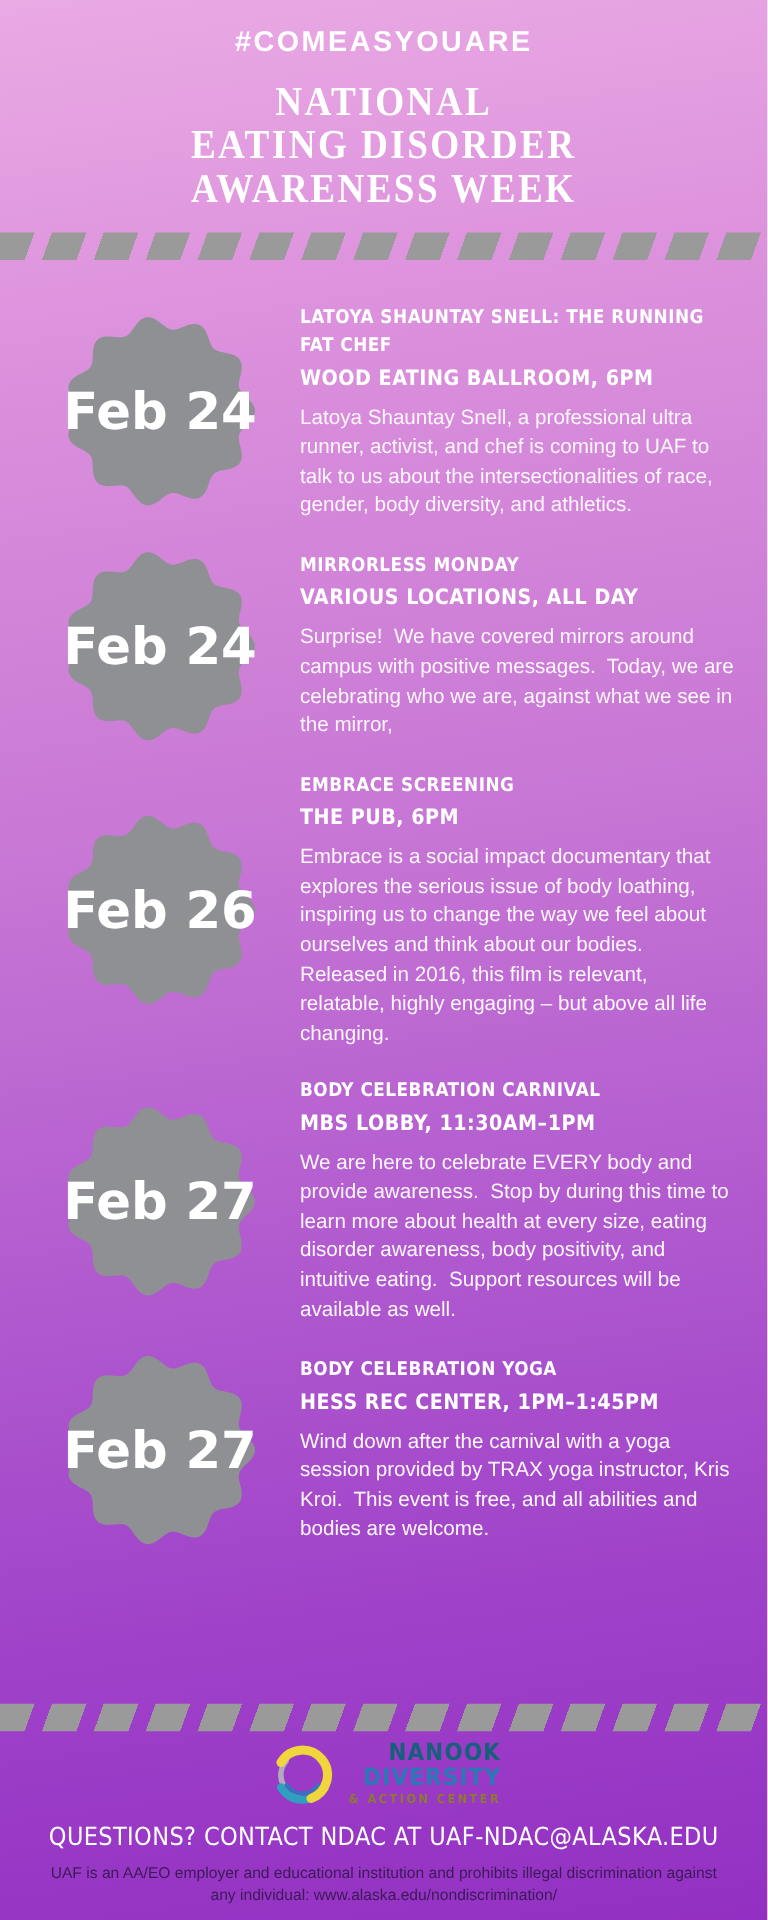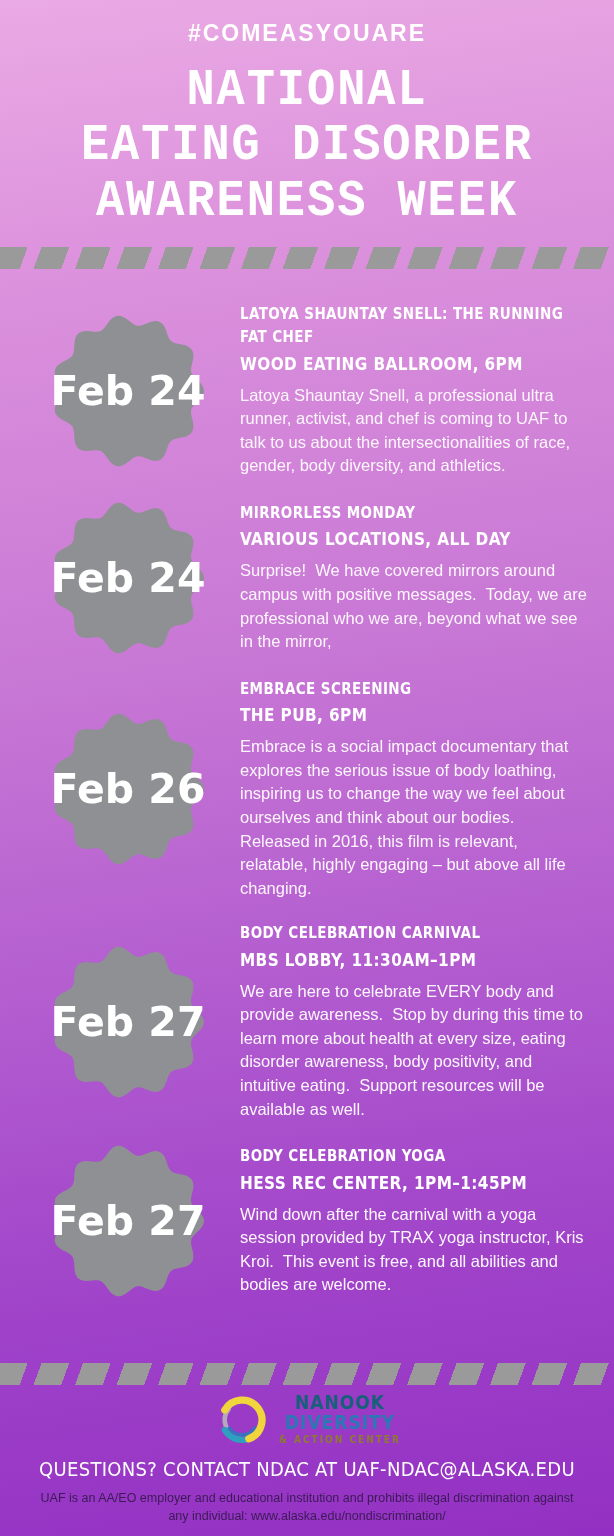--- a/index.html
+++ b/index.html
@@ -25,23 +25,23 @@
   
   .header { text-align: center; padding-top: 20px; }
   .hashtag {
     font-size: 23px;
     font-weight: bold;
     letter-spacing: 2px;
     color: #ffffff;
   }
   .main-title {
     margin-top: 16px;
-    font-family: Liberation Mono, monospace;
-    font-weight: bold;
-    font-size: 49px;
+    font-family: Liberation Serif, serif;
+    font-weight: bold;
+    font-size: 31px;
     line-height: 1.13;
     letter-spacing: 2px;
     color: #ffffff;
   }
   .main-title .tline { display: block; transform: scale(0.96, 1.06); }
 
   
   .stripes {
     height: 22px;
     margin-top: 18px;
@@ -111,21 +111,21 @@
   .stripes-bottom { margin-top: 0; }
   .footer-content { text-align: center; padding-bottom: 10px; }
   .logo-row {
     margin-top: 6px;
     display: flex;
     justify-content: center;
     align-items: center;
     gap: 8px;
   }
   .logo-mark { width: 58px; height: 58px; }
-  .logo-text { text-align: center; }
+  .logo-text { text-align: right; }
   .logo-l1 {
     font-family: "DejaVu Sans", sans-serif;
     font-stretch: condensed;
     font-weight: bold;
     font-size: 19px;
     line-height: 1.05;
     letter-spacing: 1px;
     color: #17607a;
   }
   .logo-l2 {
@@ -201,21 +201,21 @@
         <div class="badge">
           <svg viewBox="0 0 156 156">
               <path class="scallop" fill="#8f9094" d="M154.0,78.0L153.7,80.2L152.9,82.3L151.7,84.3L150.1,86.3L148.3,88.1L146.4,89.8L144.7,91.5L143.2,93.2L142.1,94.8L141.3,96.6L141.0,98.5L141.1,100.5L141.4,102.7L142.0,105.0L142.6,107.5L143.1,110.0L143.4,112.5L143.3,114.9L142.9,117.1L141.9,119.1L140.5,120.8L138.7,122.1L136.6,123.2L134.2,123.9L131.7,124.5L129.2,125.0L126.8,125.4L124.7,126.0L122.8,126.8L121.2,127.9L119.9,129.3L118.9,131.0L118.0,133.1L117.2,135.3L116.4,137.7L115.5,140.1L114.4,142.4L113.0,144.4L111.4,146.0L109.6,147.1L107.5,147.8L105.2,147.9L102.8,147.6L100.4,147.0L98.0,146.1L95.7,145.2L93.4,144.3L91.3,143.6L89.3,143.3L87.4,143.3L85.6,143.8L83.7,144.7L81.9,146.0L80.0,147.4L78.0,149.0L75.9,150.5L73.8,151.8L71.6,152.8L69.4,153.3L67.2,153.2L65.1,152.6L63.1,151.6L61.3,150.0L59.6,148.2L58.0,146.1L56.5,144.1L55.1,142.1L53.7,140.4L52.2,139.0L50.6,138.0L48.8,137.4L46.8,137.2L44.5,137.3L42.1,137.5L39.6,137.7L37.1,137.9L34.5,137.8L32.2,137.4L30.0,136.6L28.2,135.4L26.8,133.8L25.7,131.8L25.0,129.5L24.6,127.1L24.3,124.5L24.2,122.0L24.1,119.6L23.8,117.4L23.3,115.4L22.5,113.7L21.3,112.2L19.7,110.9L17.8,109.8L15.7,108.6L13.4,107.5L11.2,106.2L9.1,104.8L7.3,103.2L6.0,101.4L5.1,99.4L4.7,97.3L4.9,95.0L5.5,92.7L6.5,90.4L7.7,88.1L9.0,85.9L10.2,83.8L11.2,81.8L11.8,79.9L12.0,78.0L11.8,76.1L11.2,74.2L10.2,72.2L9.0,70.1L7.7,67.9L6.5,65.6L5.5,63.3L4.9,61.0L4.7,58.7L5.1,56.6L6.0,54.6L7.3,52.8L9.1,51.2L11.2,49.8L13.4,48.5L15.7,47.4L17.8,46.2L19.7,45.1L21.3,43.8L22.5,42.3L23.3,40.6L23.8,38.6L24.1,36.4L24.2,34.0L24.3,31.5L24.6,28.9L25.0,26.5L25.7,24.2L26.8,22.2L28.2,20.6L30.0,19.4L32.2,18.6L34.5,18.2L37.1,18.1L39.6,18.3L42.1,18.5L44.5,18.7L46.8,18.8L48.8,18.6L50.6,18.0L52.2,17.0L53.7,15.6L55.1,13.9L56.5,11.9L58.0,9.9L59.6,7.8L61.3,6.0L63.1,4.4L65.1,3.4L67.2,2.8L69.4,2.7L71.6,3.2L73.8,4.2L75.9,5.5L78.0,7.0L80.0,8.6L81.9,10.0L83.7,11.3L85.6,12.2L87.4,12.7L89.3,12.7L91.3,12.4L93.4,11.7L95.7,10.8L98.0,9.9L100.4,9.0L102.8,8.4L105.2,8.1L107.5,8.2L109.6,8.9L111.4,10.0L113.0,11.6L114.4,13.6L115.5,15.9L116.4,18.3L117.2,20.7L118.0,22.9L118.9,25.0L119.9,26.7L121.2,28.1L122.8,29.2L124.7,30.0L126.8,30.6L129.2,31.0L131.7,31.5L134.2,32.1L136.6,32.8L138.7,33.9L140.5,35.2L141.9,36.9L142.9,38.9L143.3,41.1L143.4,43.5L143.1,46.0L142.6,48.5L142.0,51.0L141.4,53.3L141.1,55.5L141.0,57.5L141.3,59.4L142.1,61.2L143.2,62.8L144.7,64.5L146.4,66.2L148.3,67.9L150.1,69.7L151.7,71.7L152.9,73.7L153.7,75.8L154.0,78.0Z"></path>
             </svg>
           <span class="badge-date">Feb 24</span>
         </div>
       </div>
       <div class="event-text">
         <h2 class="event-title">MIRRORLESS MONDAY</h2>
         <h3 class="event-location">VARIOUS LOCATIONS, ALL DAY</h3>
-        <p class="event-desc">Surprise!  We have covered mirrors around campus with positive messages.  Today, we are professional who we are, beyond what we see in the mirror,</p>
+        <p class="event-desc">Surprise!  We have covered mirrors around campus with positive messages.  Today, we are celebrating who we are, against what we see in the mirror,</p>
       </div>
     </section>
 
     <section class="event">
       <div class="badge-col">
         <div class="badge">
           <svg viewBox="0 0 156 156">
               <path class="scallop" fill="#8f9094" d="M154.0,78.0L153.7,80.2L152.9,82.3L151.7,84.3L150.1,86.3L148.3,88.1L146.4,89.8L144.7,91.5L143.2,93.2L142.1,94.8L141.3,96.6L141.0,98.5L141.1,100.5L141.4,102.7L142.0,105.0L142.6,107.5L143.1,110.0L143.4,112.5L143.3,114.9L142.9,117.1L141.9,119.1L140.5,120.8L138.7,122.1L136.6,123.2L134.2,123.9L131.7,124.5L129.2,125.0L126.8,125.4L124.7,126.0L122.8,126.8L121.2,127.9L119.9,129.3L118.9,131.0L118.0,133.1L117.2,135.3L116.4,137.7L115.5,140.1L114.4,142.4L113.0,144.4L111.4,146.0L109.6,147.1L107.5,147.8L105.2,147.9L102.8,147.6L100.4,147.0L98.0,146.1L95.7,145.2L93.4,144.3L91.3,143.6L89.3,143.3L87.4,143.3L85.6,143.8L83.7,144.7L81.9,146.0L80.0,147.4L78.0,149.0L75.9,150.5L73.8,151.8L71.6,152.8L69.4,153.3L67.2,153.2L65.1,152.6L63.1,151.6L61.3,150.0L59.6,148.2L58.0,146.1L56.5,144.1L55.1,142.1L53.7,140.4L52.2,139.0L50.6,138.0L48.8,137.4L46.8,137.2L44.5,137.3L42.1,137.5L39.6,137.7L37.1,137.9L34.5,137.8L32.2,137.4L30.0,136.6L28.2,135.4L26.8,133.8L25.7,131.8L25.0,129.5L24.6,127.1L24.3,124.5L24.2,122.0L24.1,119.6L23.8,117.4L23.3,115.4L22.5,113.7L21.3,112.2L19.7,110.9L17.8,109.8L15.7,108.6L13.4,107.5L11.2,106.2L9.1,104.8L7.3,103.2L6.0,101.4L5.1,99.4L4.7,97.3L4.9,95.0L5.5,92.7L6.5,90.4L7.7,88.1L9.0,85.9L10.2,83.8L11.2,81.8L11.8,79.9L12.0,78.0L11.8,76.1L11.2,74.2L10.2,72.2L9.0,70.1L7.7,67.9L6.5,65.6L5.5,63.3L4.9,61.0L4.7,58.7L5.1,56.6L6.0,54.6L7.3,52.8L9.1,51.2L11.2,49.8L13.4,48.5L15.7,47.4L17.8,46.2L19.7,45.1L21.3,43.8L22.5,42.3L23.3,40.6L23.8,38.6L24.1,36.4L24.2,34.0L24.3,31.5L24.6,28.9L25.0,26.5L25.7,24.2L26.8,22.2L28.2,20.6L30.0,19.4L32.2,18.6L34.5,18.2L37.1,18.1L39.6,18.3L42.1,18.5L44.5,18.7L46.8,18.8L48.8,18.6L50.6,18.0L52.2,17.0L53.7,15.6L55.1,13.9L56.5,11.9L58.0,9.9L59.6,7.8L61.3,6.0L63.1,4.4L65.1,3.4L67.2,2.8L69.4,2.7L71.6,3.2L73.8,4.2L75.9,5.5L78.0,7.0L80.0,8.6L81.9,10.0L83.7,11.3L85.6,12.2L87.4,12.7L89.3,12.7L91.3,12.4L93.4,11.7L95.7,10.8L98.0,9.9L100.4,9.0L102.8,8.4L105.2,8.1L107.5,8.2L109.6,8.9L111.4,10.0L113.0,11.6L114.4,13.6L115.5,15.9L116.4,18.3L117.2,20.7L118.0,22.9L118.9,25.0L119.9,26.7L121.2,28.1L122.8,29.2L124.7,30.0L126.8,30.6L129.2,31.0L131.7,31.5L134.2,32.1L136.6,32.8L138.7,33.9L140.5,35.2L141.9,36.9L142.9,38.9L143.3,41.1L143.4,43.5L143.1,46.0L142.6,48.5L142.0,51.0L141.4,53.3L141.1,55.5L141.0,57.5L141.3,59.4L142.1,61.2L143.2,62.8L144.7,64.5L146.4,66.2L148.3,67.9L150.1,69.7L151.7,71.7L152.9,73.7L153.7,75.8L154.0,78.0Z"></path>
             </svg>
           <span class="badge-date">Feb 26</span>

